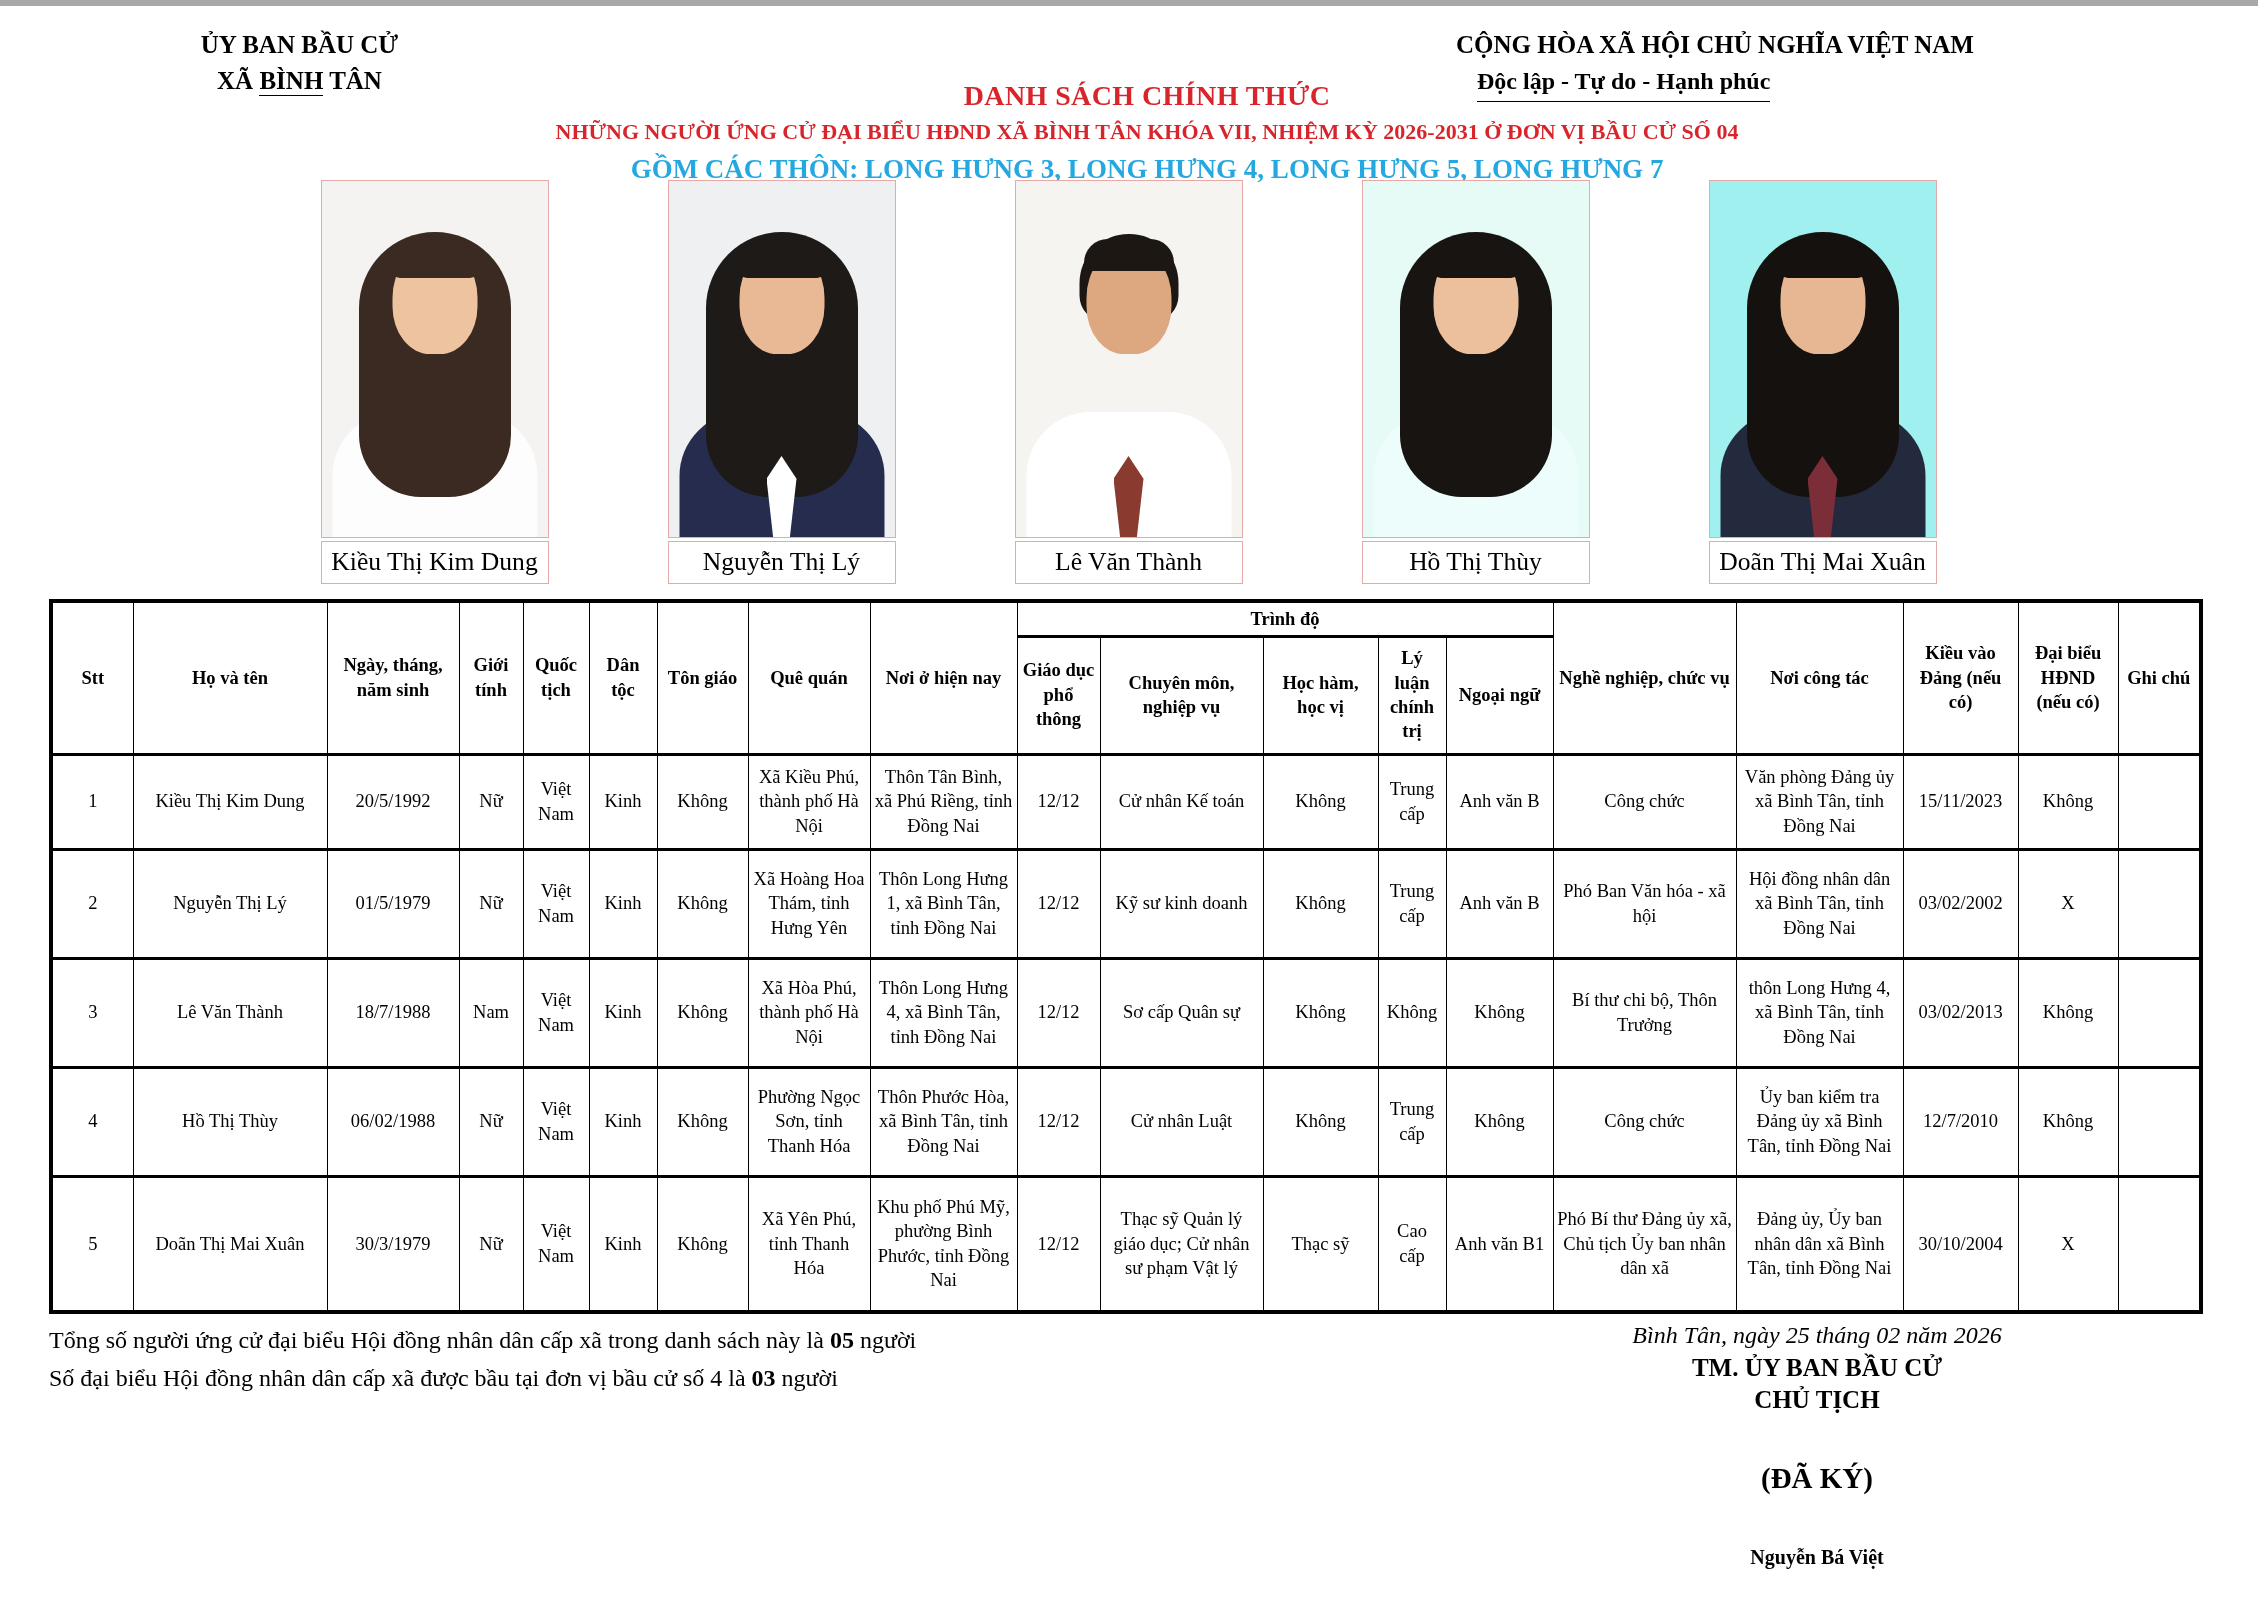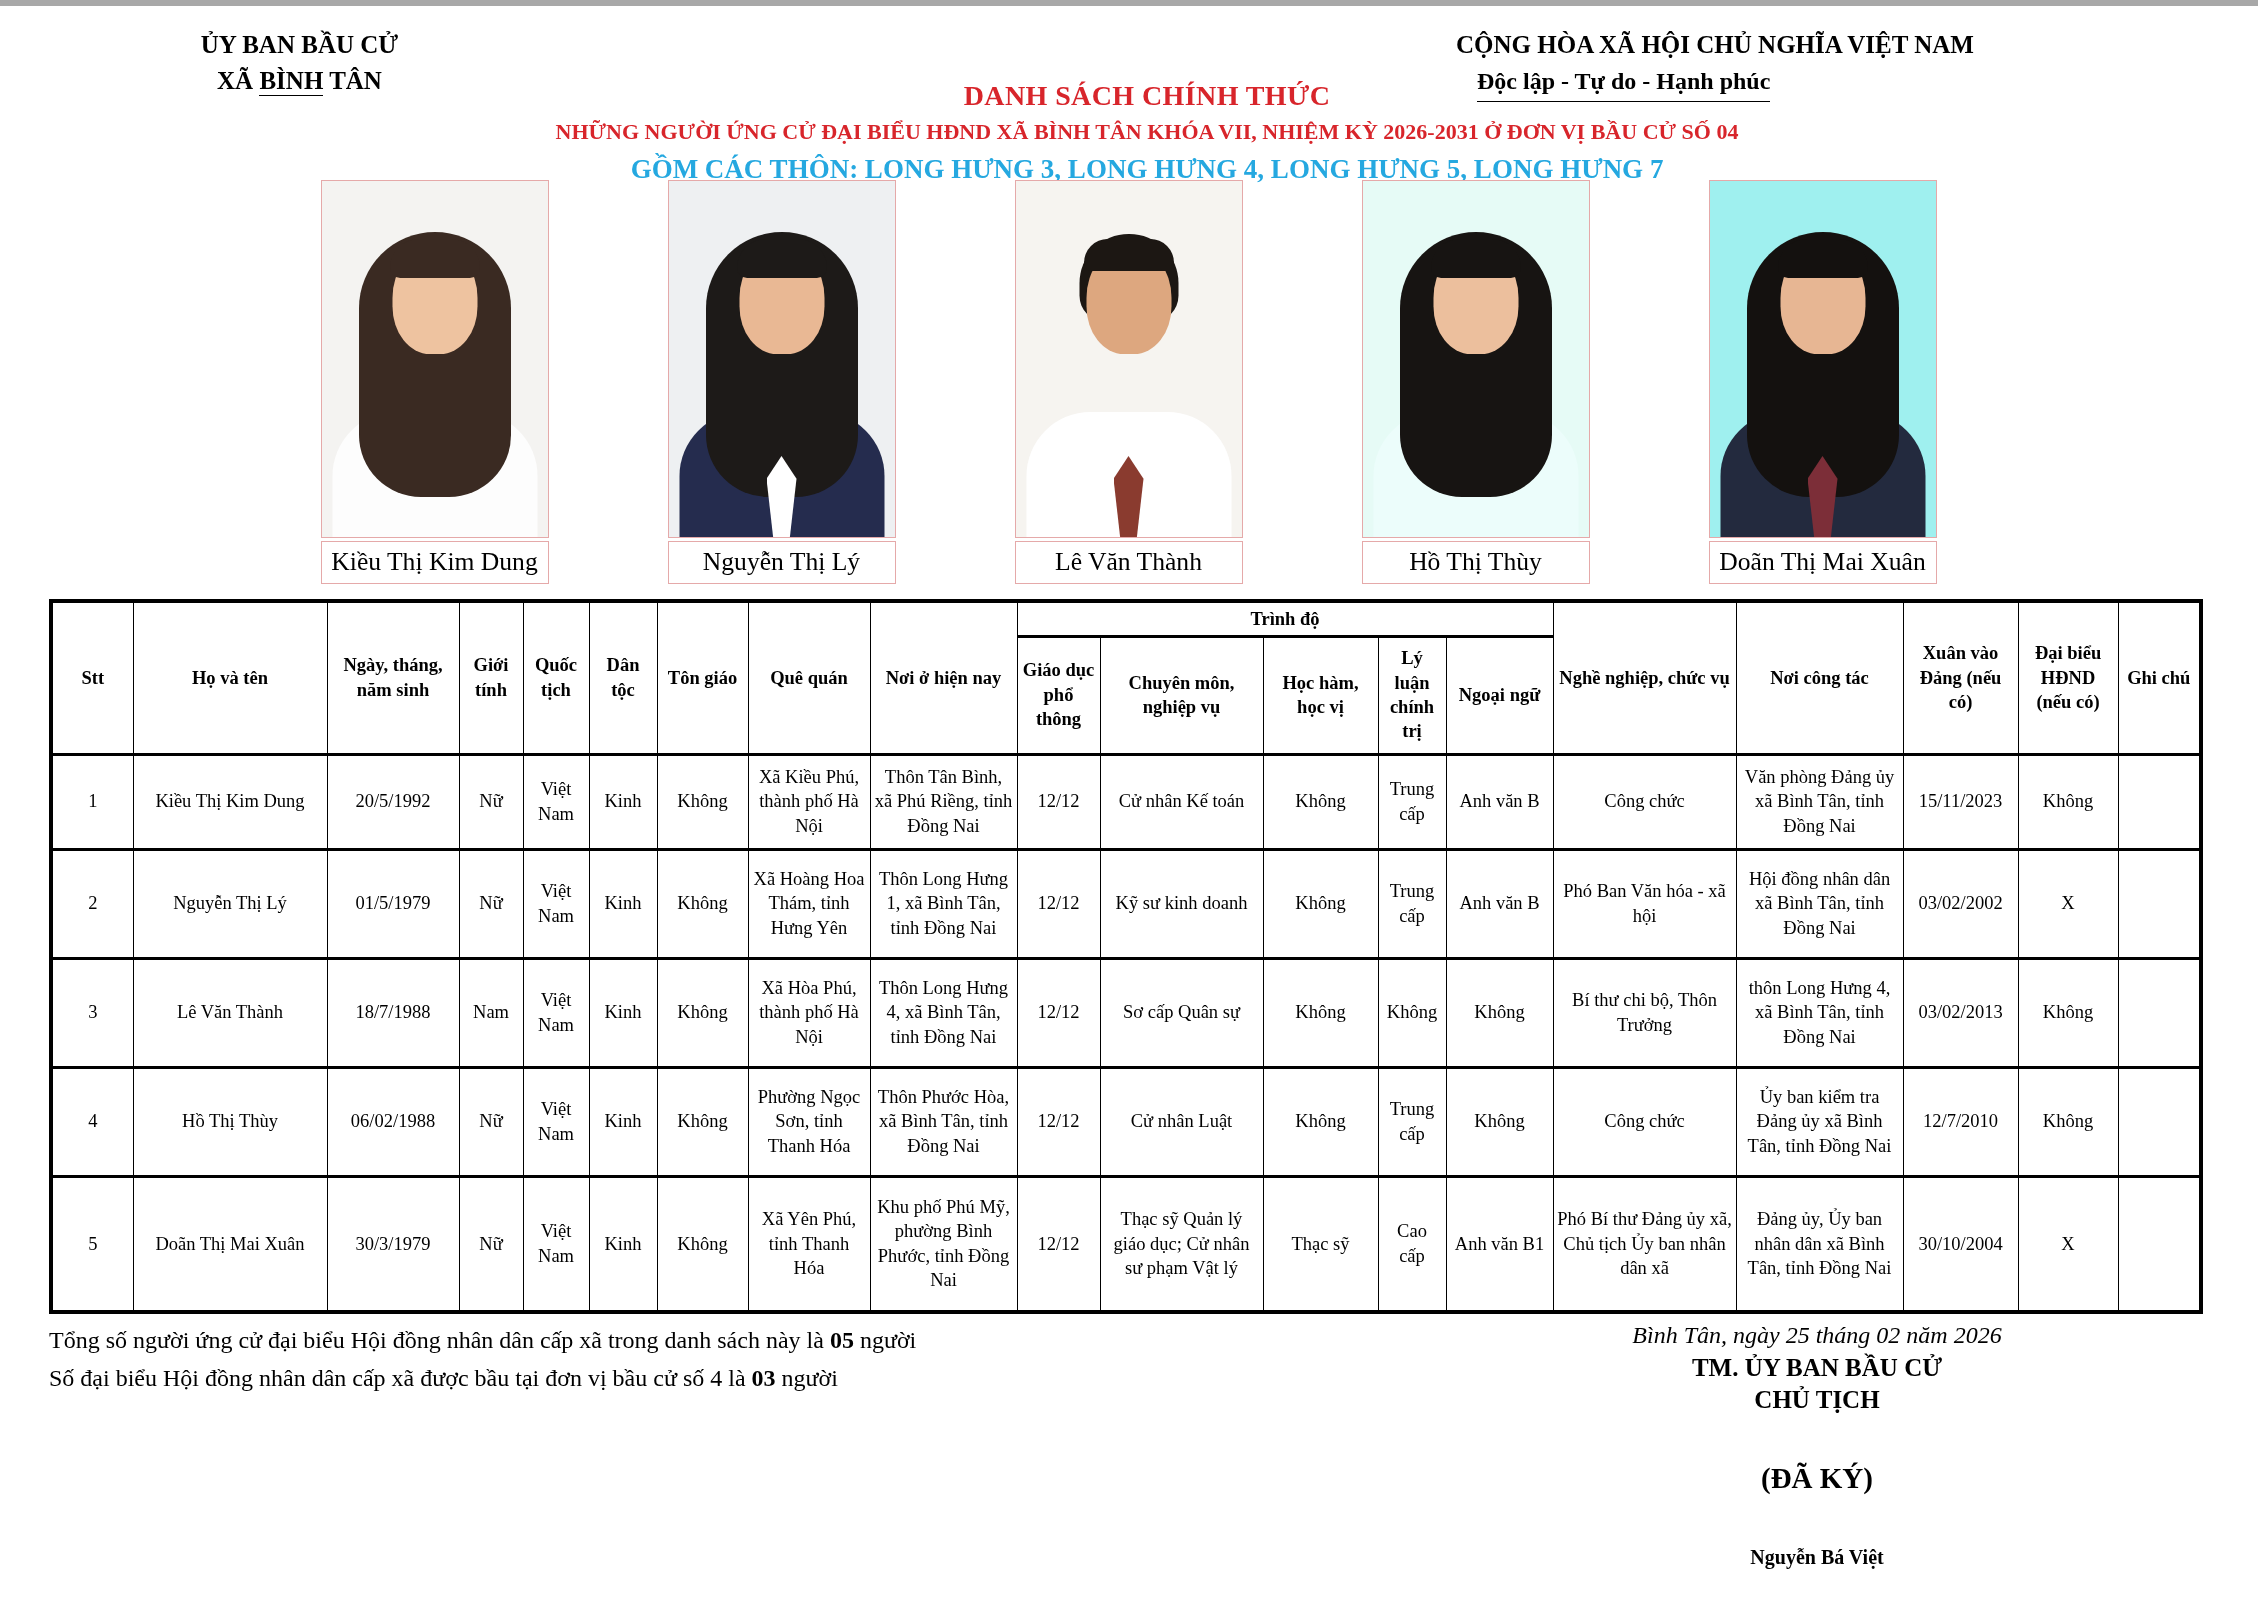--- a/index.html
+++ b/index.html
@@ -183,21 +183,21 @@
         <th rowspan="2">Ngày, tháng, năm sinh</th>
         <th rowspan="2">Giới tính</th>
         <th rowspan="2">Quốc tịch</th>
         <th rowspan="2">Dân tộc</th>
         <th rowspan="2">Tôn giáo</th>
         <th rowspan="2">Quê quán</th>
         <th rowspan="2">Nơi ở hiện nay</th>
         <th colspan="5">Trình độ</th>
         <th rowspan="2">Nghề nghiệp, chức vụ</th>
         <th rowspan="2">Nơi công tác</th>
-        <th rowspan="2">Xuân vào Đảng (nếu có)</th>
+        <th rowspan="2">Kiều vào Đảng (nếu có)</th>
         <th rowspan="2">Đại biểu HĐND (nếu có)</th>
         <th rowspan="2">Ghi chú</th>
       </tr>
       <tr class="hdr-b">
         <th>Giáo dục phổ thông</th>
         <th>Chuyên môn, nghiệp vụ</th>
         <th>Học hàm, học vị</th>
         <th>Lý luận chính trị</th>
         <th>Ngoại ngữ</th>
       </tr>

